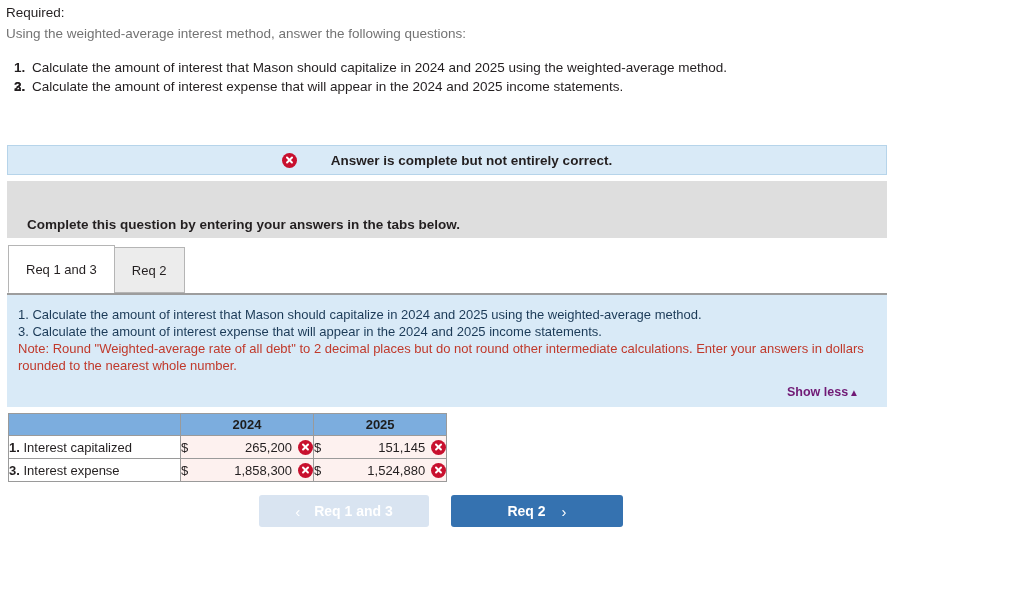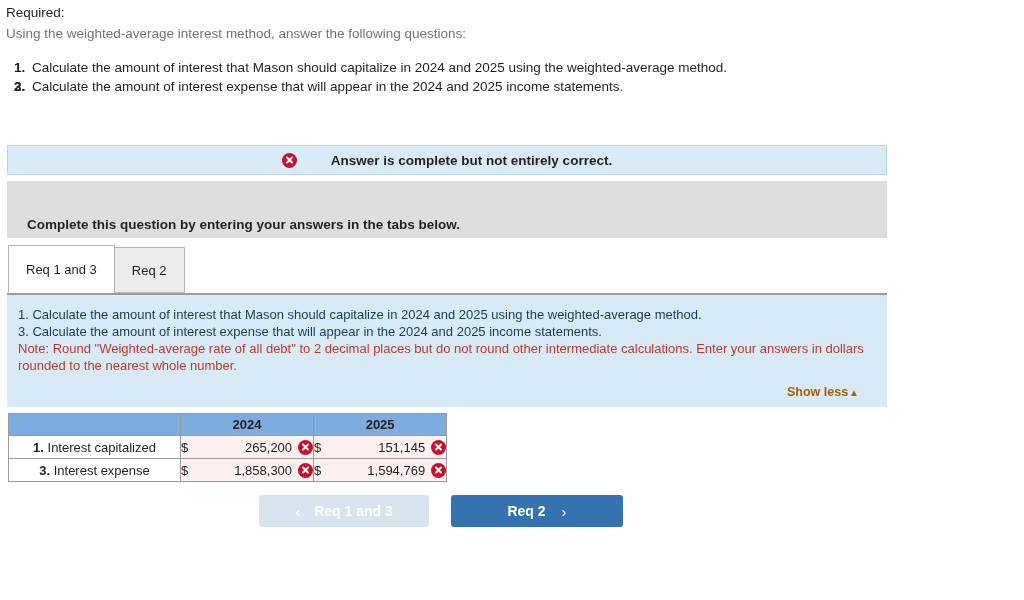--- a/index.html
+++ b/index.html
@@ -168,21 +168,21 @@
     color: #c0392b;
   }
   .show-less-row {
     text-align: right;
     margin-top: 10px;
     padding-right: 14px;
   }
   .show-less {
     font-size: 12.5px;
     font-weight: bold;
-    color: #a16207;
+    color: #701a75;
     cursor: pointer;
     text-decoration: none;
     display: inline-block;
   }
   .show-less .caret {
     font-size: 10px;
     margin-left: 1px;
   }
 
   
@@ -206,21 +206,21 @@
     color: #1d1d1d;
     font-weight: bold;
     text-align: center;
     height: 22px;
   }
   .th-label { width: 172px; }
   .th-year  { width: 112px; }
 
   .row-label {
     padding: 0 8px;
-    text-align: center;
+    text-align: left;
     font-weight: normal;
     color: #231f20;
     white-space: nowrap;
     background: #ffffff;
     margin-left: 30px;
   }
   .row-label b { font-weight: bold; }
 
   .val-cell {
     background: #fdf1ef;
@@ -371,21 +371,21 @@
       <td class="val-cell">
         <div class="val-inner">
           <span class="dollar">$</span>
           <span class="amount">1,858,300</span>
           <span class="x-icon cell-x"></span>
         </div>
       </td>
       <td class="val-cell">
         <div class="val-inner">
           <span class="dollar">$</span>
-          <span class="amount">1,594,769</span>
+          <span class="amount">1,524,880</span>
           <span class="x-icon cell-x"></span>
         </div>
       </td>
     </tr>
   </tbody>
 </table>
 
 <div class="nav-row">
   <button class="nav-btn prev">
     <span class="chev">‹</span>

